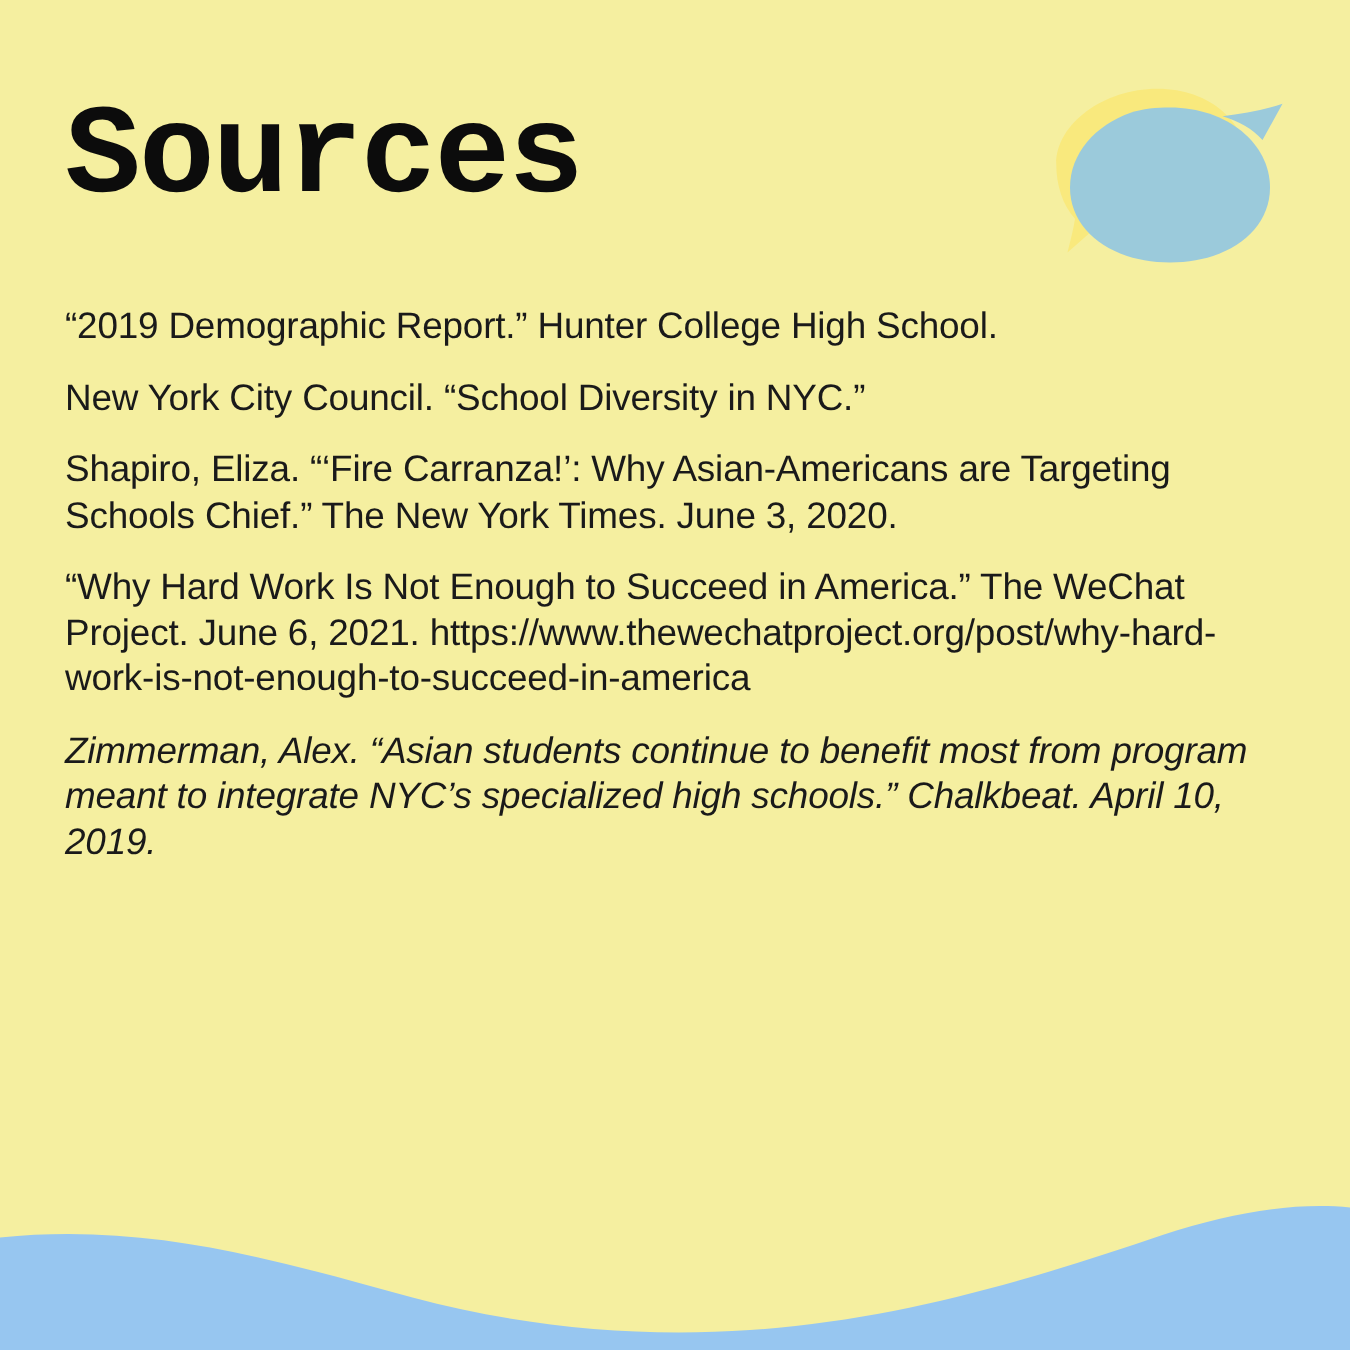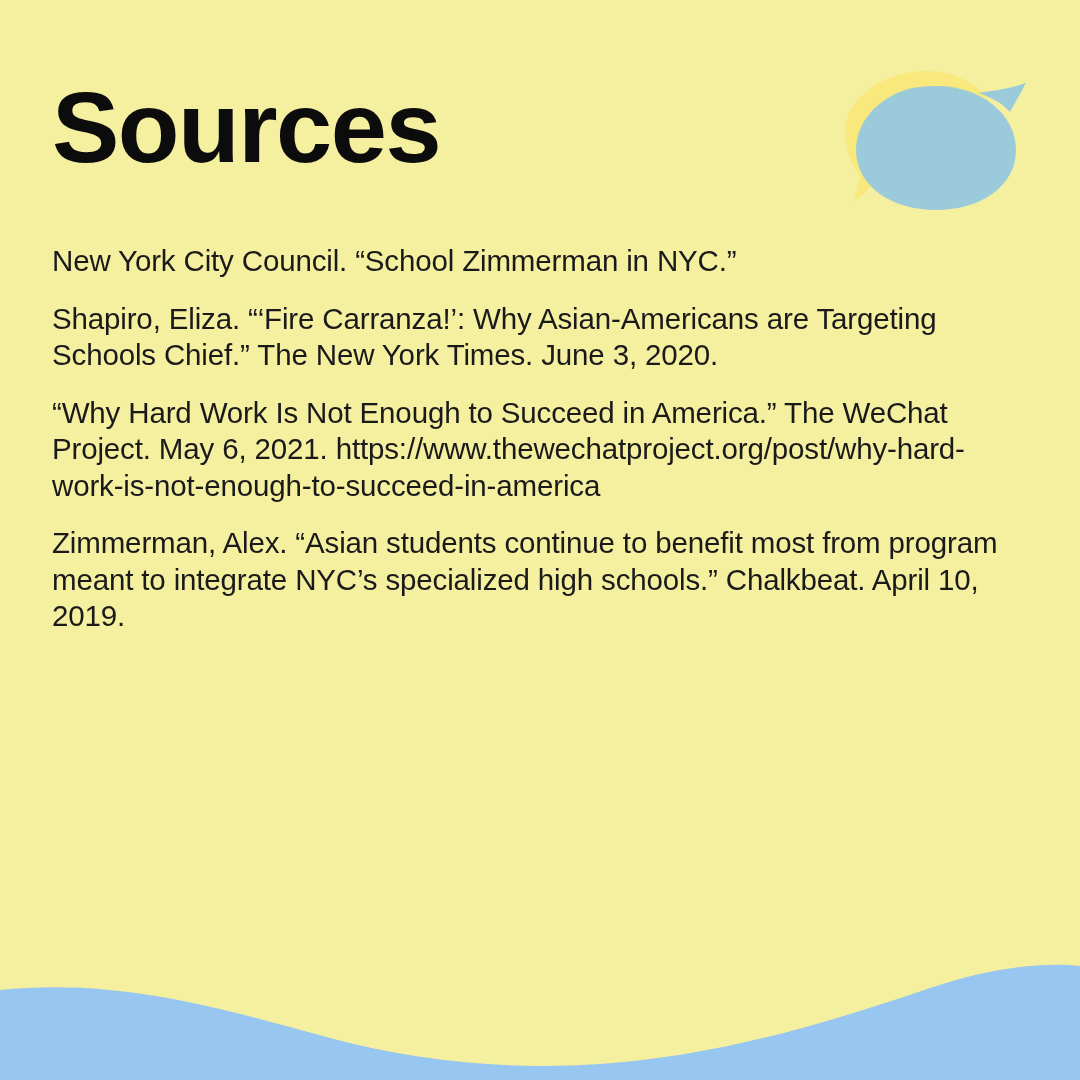--- a/index.html
+++ b/index.html
@@ -40,21 +40,21 @@
   
   #page-title {
     position: absolute;
     left: 52px;
     top: 72px;
     font-size: 101px;
     font-weight: 700;
     letter-spacing: -1.5px;
     line-height: 1.1;
     color: #0c0c0c;
-    font-family: Liberation Sans, sans-serif;
+    font-family: Liberation Mono, monospace;
     white-space: nowrap;
   }
 
   
   #sources-list {
     position: absolute;
     left: 52px;
     top: 243px;
     width: 980px;
   }
@@ -64,21 +64,21 @@
     line-height: 36.5px;
     color: #1a1a1a;
     margin-bottom: 21px;
     font-family: "Liberation Sans", sans-serif;
     font-weight: 400;
     letter-spacing: -0.15px;
     text-align: left;
     word-break: normal;
     overflow-wrap: break-word;
   }
-  .source-entry:last-child { margin-bottom: 0; }
+  .source-entry:last-child { margin-bottom: 0; font-style: italic; }
 </style>
 </head>
 <body>
 
 <div id="bubble-cluster">
   <svg width="210" height="150" viewBox="0 0 210 150" xmlns="http://www.w3.org/2000/svg">
 
     <g>
       <path d="M100 9
                C 143 9 172 37 172 69
@@ -101,23 +101,24 @@
                C 165 35 176 41 184 50
                L 200 21
                C 186 26 168 29 152 31 Z" fill="#9bcadb"></path>
     </g>
   </svg>
 </div>
 
 <h1 id="page-title">Sources</h1>
 
 <div id="sources-list">
-  <p class="source-entry">New York City Council. “School Zimmerman in NYC.”</p>
+  <p class="source-entry">“2019 Demographic Report.” Hunter College High School.</p>
+  <p class="source-entry">New York City Council. “School Diversity in NYC.”</p>
   <p class="source-entry">Shapiro, Eliza. “‘Fire Carranza!’: Why Asian-Americans are Targeting Schools Chief.” The New York Times. June 3, 2020.</p>
-  <p class="source-entry">“Why Hard Work Is Not Enough to Succeed in America.” The WeChat Project. May 6, 2021. https://www.thewechatproject.org/post/why-hard-work-is-not-enough-to-succeed-in-america</p>
+  <p class="source-entry">“Why Hard Work Is Not Enough to Succeed in America.” The WeChat Project. June 6, 2021. https://www.thewechatproject.org/post/why-hard-work-is-not-enough-to-succeed-in-america</p>
   <p class="source-entry">Zimmerman, Alex. “Asian students continue to benefit most from program meant to integrate NYC’s specialized high schools.” Chalkbeat. April 10, 2019.</p>
 </div>
 
 <svg id="bottom-wave" viewBox="0 0 1080 130" preserveAspectRatio="none" xmlns="http://www.w3.org/2000/svg">
   <path d="M0 40
            C 120 28 220 58 330 88
            C 420 112 510 120 600 114
            C 720 106 830 72 930 38
            C 990 18 1040 12 1080 16
            L 1080 130 L 0 130 Z" fill="#97c6f0"></path>

